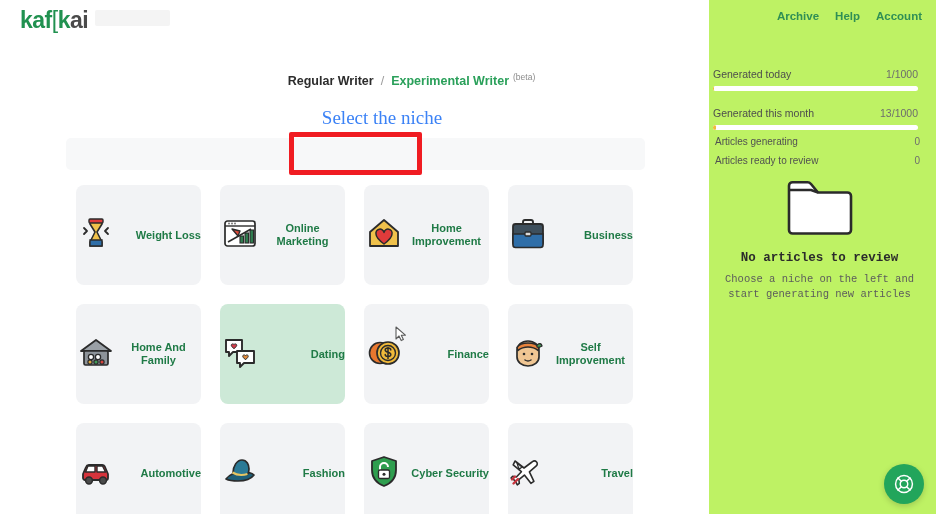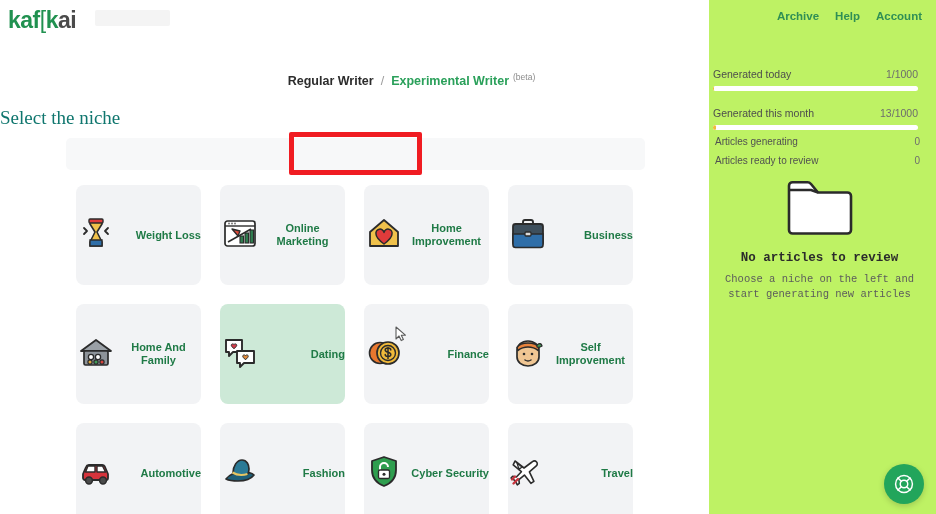--- a/index.html
+++ b/index.html
@@ -13,21 +13,21 @@
 
   
   .main {
     position: relative;
     width: 709px; height: 514px;
     background: #ffffff;
     overflow: hidden;
   }
 
   .logo {
-    position: absolute; left: 8px; top: 6px;
+    position: absolute; left: 20px; top: 6px;
     font-size: 23px; font-weight: 700;
     letter-spacing: -0.5px;
     line-height: 28px;
     white-space: nowrap;
   }
   .logo .g { color: #219150; }
   .logo .d { color: #4a4a4a; }
   .logo .br { color: #219150; font-weight: 400; }
 
   .logo-ghost {
@@ -47,22 +47,23 @@
   .writer-tabs .tab-active { color: #2c2c2c; font-weight: 700; }
   .writer-tabs .sep { color: #9b9b9b; margin: 0 7px; font-weight: 400; }
   .writer-tabs .tab-link { color: #2aa05a; font-weight: 600; }
   .writer-tabs .beta {
     color: #8a8a8a; font-size: 8.5px;
     vertical-align: super; margin-left: 4px;
   }
 
   .page-title {
     position: absolute; left: 0; top: 107px; width: 764px;
+    text-align: center;
     font-family: "Liberation Serif", serif;
-    font-size: 19px; color: #0f766e; font-weight: 400;
+    font-size: 19px; color: #3b82f6; font-weight: 400;
   }
 
   
   .adv-band {
     position: absolute; left: 66px; top: 138px;
     width: 579px; height: 32px;
     background: #f7f8f9;
     border-radius: 5px;
   }
   .adv-btn {

